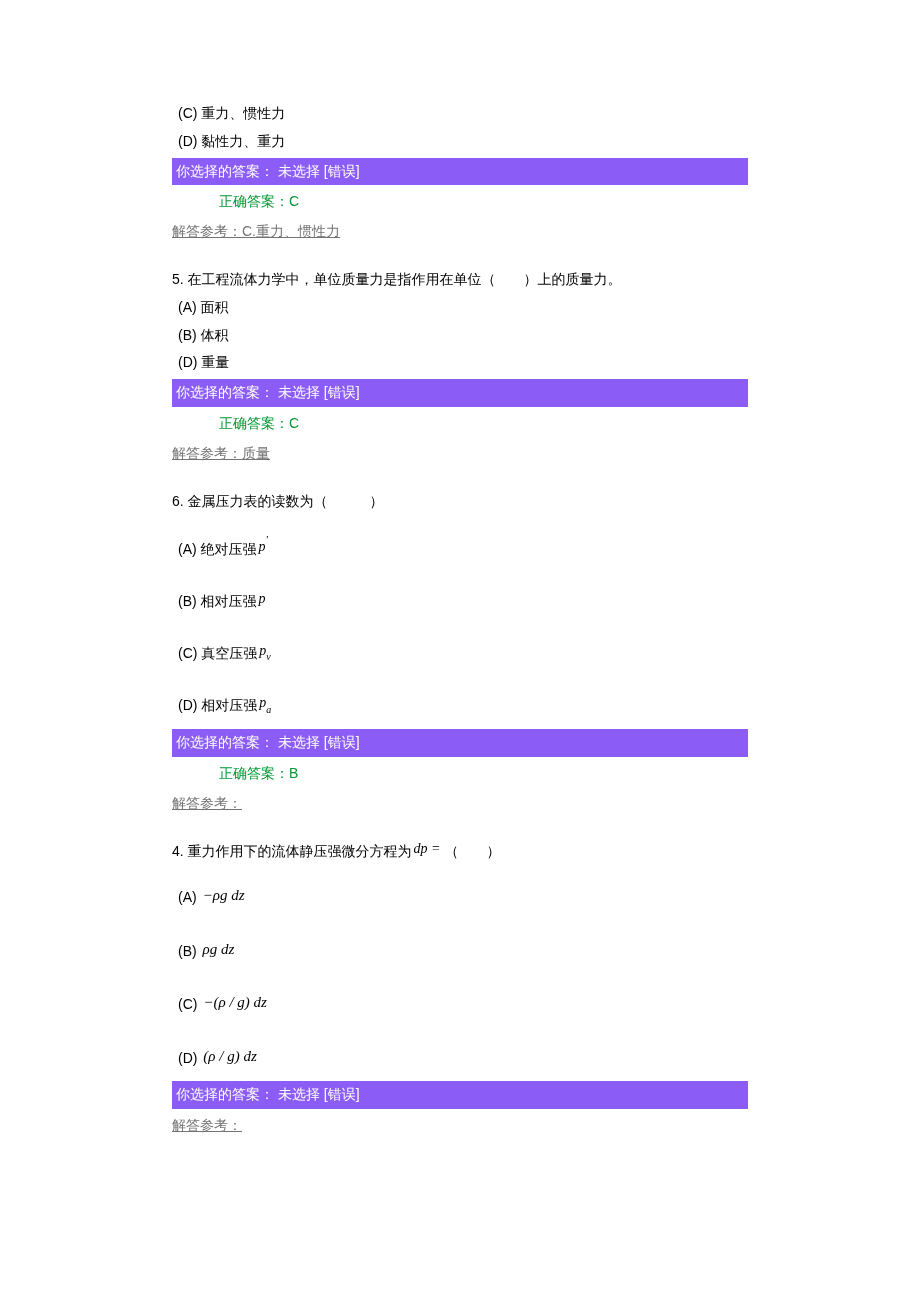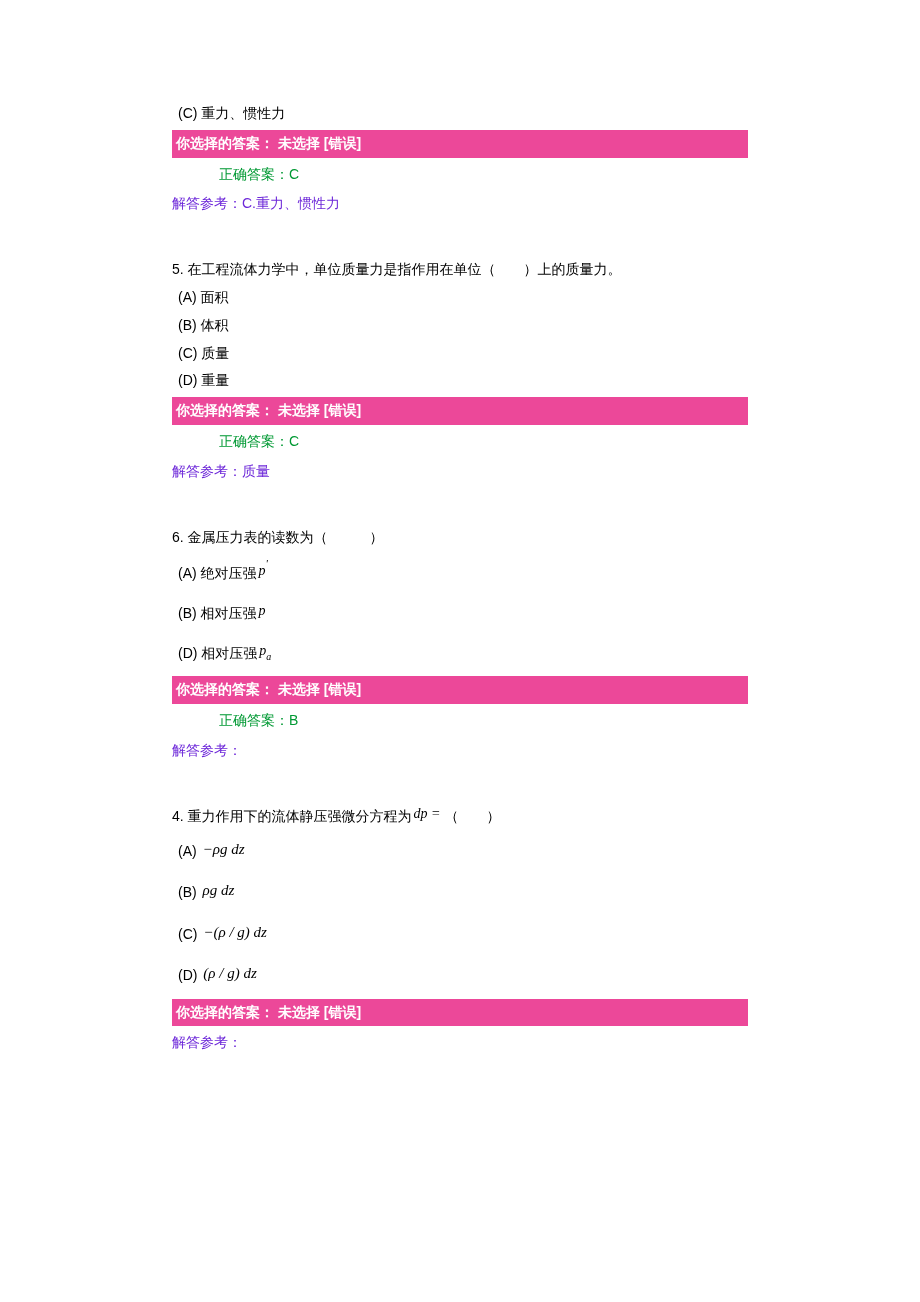--- a/index.html
+++ b/index.html
@@ -19,40 +19,40 @@
   }
   .content {
     margin-left: 118px;
     margin-right: 118px;
   }
   .opt {
     padding: 2px 0 2px 6px;
   }
   .opt-tall {
     padding: 8px 0 8px 6px;
+    margin-top: 12px;
   }
   .question {
     padding: 4px 0 2px 0;
-    margin-top: 18px;
   }
   .error-bar {
-    background: #ec4899;
+    background: #8b5cf6;
     color: #ffffff;
     padding: 2px 4px;
     margin: 2px 0;
-    font-weight: bold;
   }
   .correct {
     color: #009933;
     padding: 3px 0;
     margin-left: 47px;
   }
   .explain {
-    color: #6d28d9;
+    color: #737373;
     padding: 3px 0 10px 0;
+    text-decoration: underline;
   }
   .inline-math {
     font-style: italic;
     font-family: "Times New Roman", serif;
     position: relative;
     top: -3px;
     padding-left: 2px;
   }
   .sub {
     font-size: 10px;
@@ -79,43 +79,46 @@
     height: 10px;
   }
 </style>
 </head>
 <body>
 
 <div class="page">
   <div class="content">
 
     <div class="opt">(C) 重力、惯性力</div>
+    <div class="opt">(D) 黏性力、重力</div>
     <div class="error-bar">你选择的答案： 未选择  [错误]</div>
     <div class="correct">正确答案：C</div>
     <div class="explain">解答参考：C.重力、惯性力</div>
 
     <div class="spacer"></div>
 
     <div class="question">5.  在工程流体力学中，单位质量力是指作用在单位（　　）上的质量力。</div>
     <div class="opt">(A) 面积</div>
     <div class="opt">(B) 体积</div>
-    <div class="opt">(C) 质量</div>
     <div class="opt">(D) 重量</div>
     <div class="error-bar">你选择的答案： 未选择  [错误]</div>
     <div class="correct">正确答案：C</div>
     <div class="explain">解答参考：质量</div>
 
     <div class="spacer"></div>
 
     <div class="question">6.  金属压力表的读数为（　　　）</div>
     <div class="opt-tall">
       <span>(A) 绝对压强</span><span class="inline-math"><span>p</span><span class="sup">'</span></span>
     </div>
     <div class="opt-tall">
       <span>(B) 相对压强</span><span class="inline-math">p</span>
+    </div>
+    <div class="opt-tall">
+      <span>(C) 真空压强</span><span class="inline-math"><span>p</span><span class="sub">v</span></span>
     </div>
     <div class="opt-tall">
       <span>(D) 相对压强</span><span class="inline-math"><span>p</span><span class="sub">a</span></span>
     </div>
     <div class="error-bar">你选择的答案： 未选择  [错误]</div>
     <div class="correct">正确答案：B</div>
     <div class="explain">解答参考：</div>
 
     <div class="spacer"></div>
 

